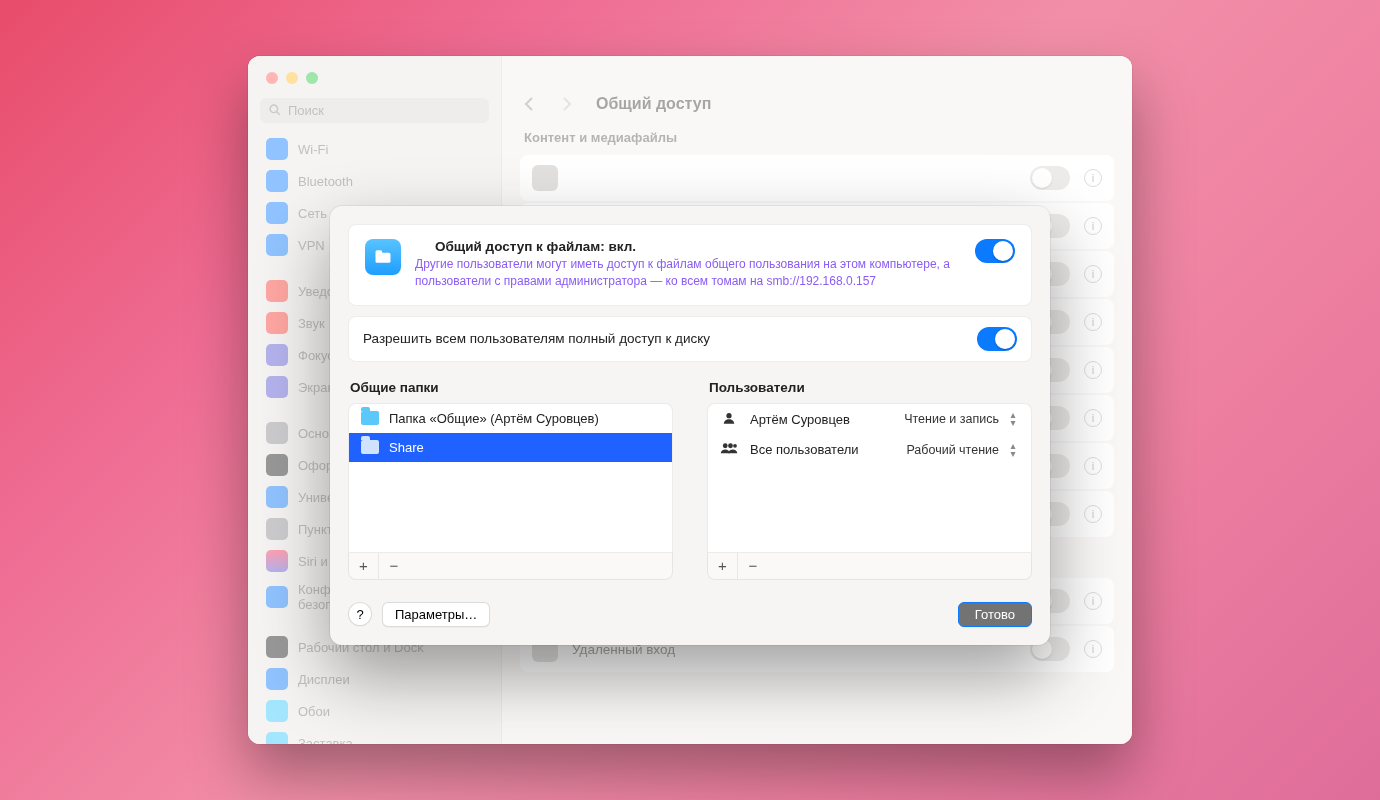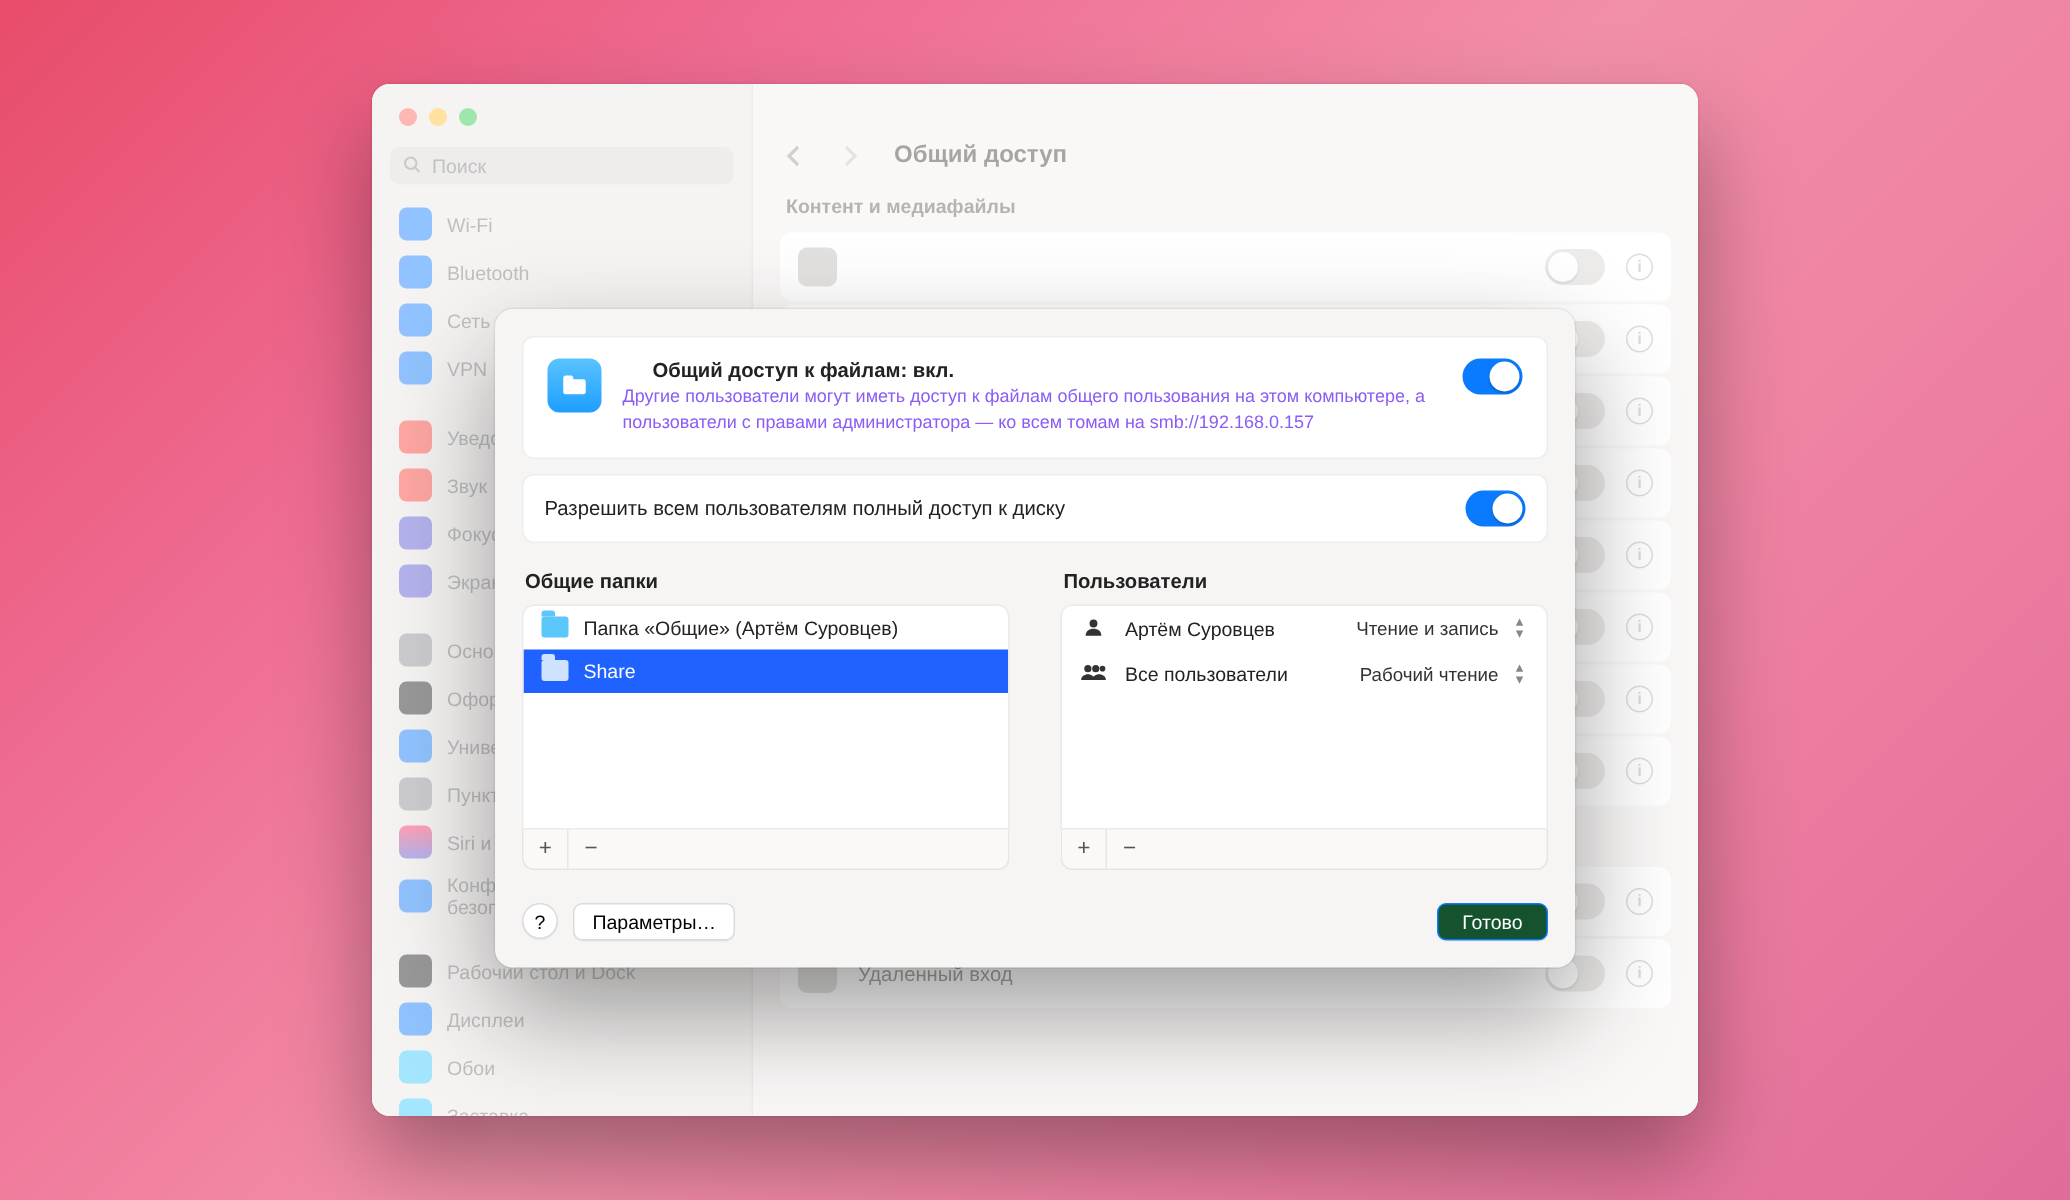--- a/index.html
+++ b/index.html
@@ -124,21 +124,21 @@
   .perm { color:#333; text-align:right; font-size:12.5px; white-space:nowrap;}
   .chev { color:#8a8884; font-size:10px; line-height:8px; display:flex; flex-direction:column; align-items:center; }
 
   .addbar { border:1px solid rgba(0,0,0,0.08); border-top:0; border-radius:0 0 8px 8px; background:#fbf9f7; display:flex; align-items:center; }
   .addbar button { border:0; background:transparent; width:30px; height:26px; font-size:15px; color:#555; border-right:1px solid rgba(0,0,0,0.07);}
   .addbar button:last-child { border-right:0; }
 
   .sheet-footer { display:flex; align-items:center; gap:10px; padding:14px 18px 18px 18px; }
   .btn { background:#fff; border:1px solid rgba(0,0,0,0.14); border-radius:6px; padding:4px 12px; font-size:13px; box-shadow:0 1px 0 rgba(0,0,0,0.03);}
   .btn.round { width:24px; height:24px; padding:0; border-radius:50%; display:flex; align-items:center; justify-content:center;}
-  .btn.primary { background:#14532d; color:#fff; border-color:#0a7aff; padding:4px 16px; font-weight:500;}
+  .btn.primary { background:#737373; color:#fff; border-color:#0a7aff; padding:4px 16px; font-weight:500;}
   .spacer { flex:1; }
 </style>
 </head>
 <body>
 
 <div class="window">
 
   <div class="sidebar">
     <div class="traffic">
       <div class="tl red"></div>

